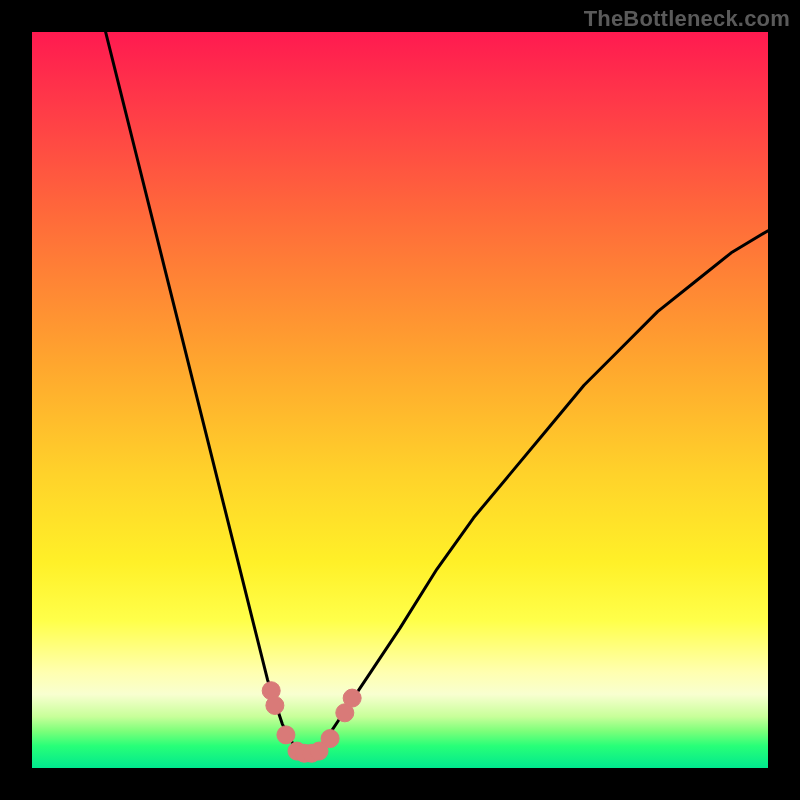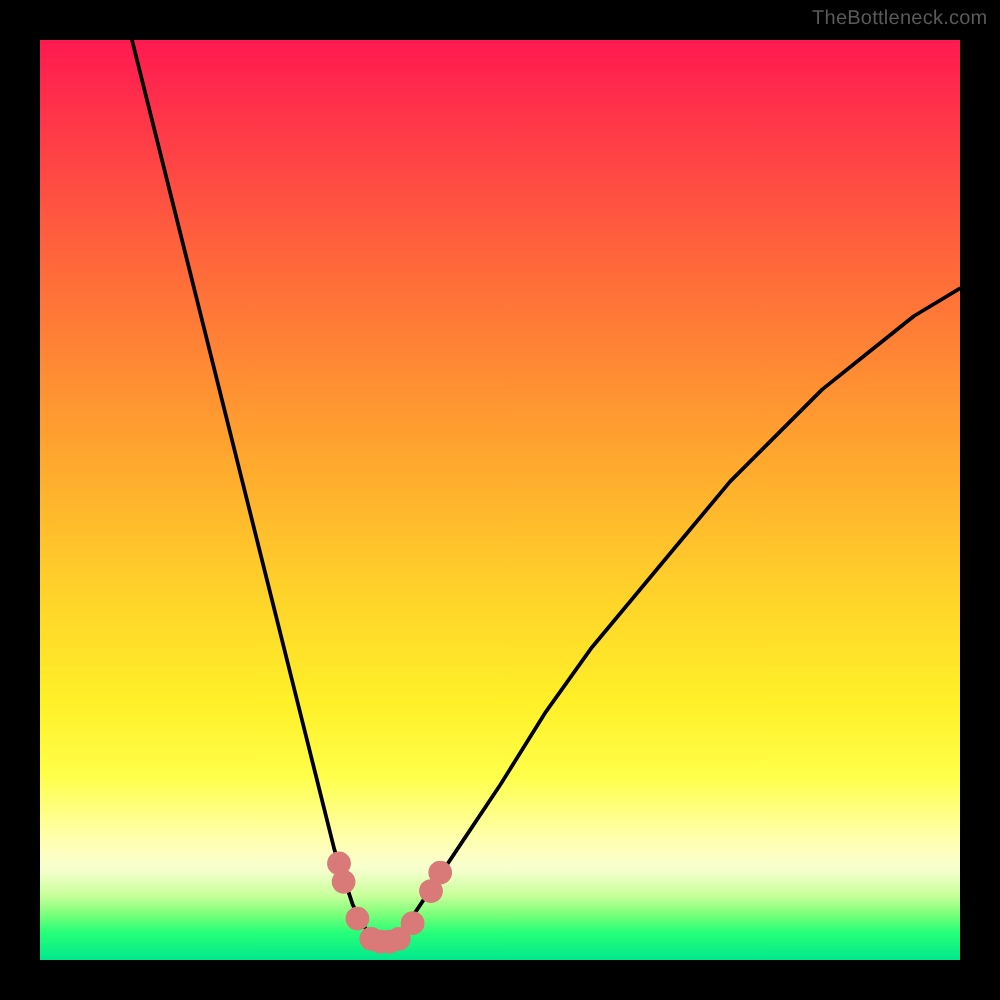--- a/index.html
+++ b/index.html
@@ -41,22 +41,22 @@
       #7cff7a 95%,
       #28ff78 97%,
       #00e88e 100%
     );
   }
   .watermark {
     position: absolute;
     top: 6px;
     right: 10px;
     color: #5a5a5a;
-    font-size: 16px;
-    font-weight: 400;
+    font-size: 22px;
+    font-weight: 700;
     letter-spacing: 0.2px;
     user-select: none;
   }
   svg.curve {
     position: absolute;
     left: 0;
     top: 0;
     width: 736px;
     height: 736px;
   }

